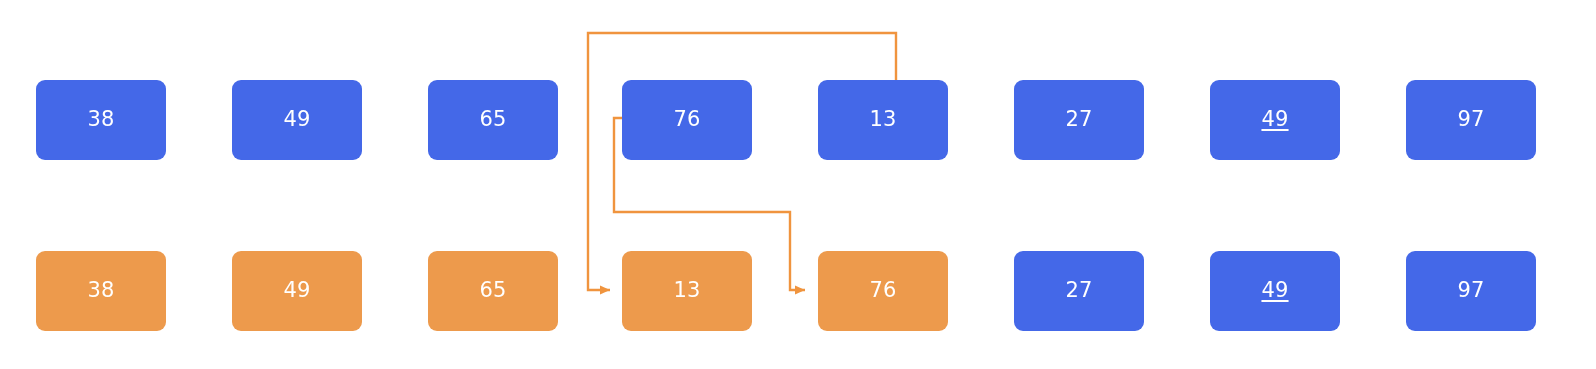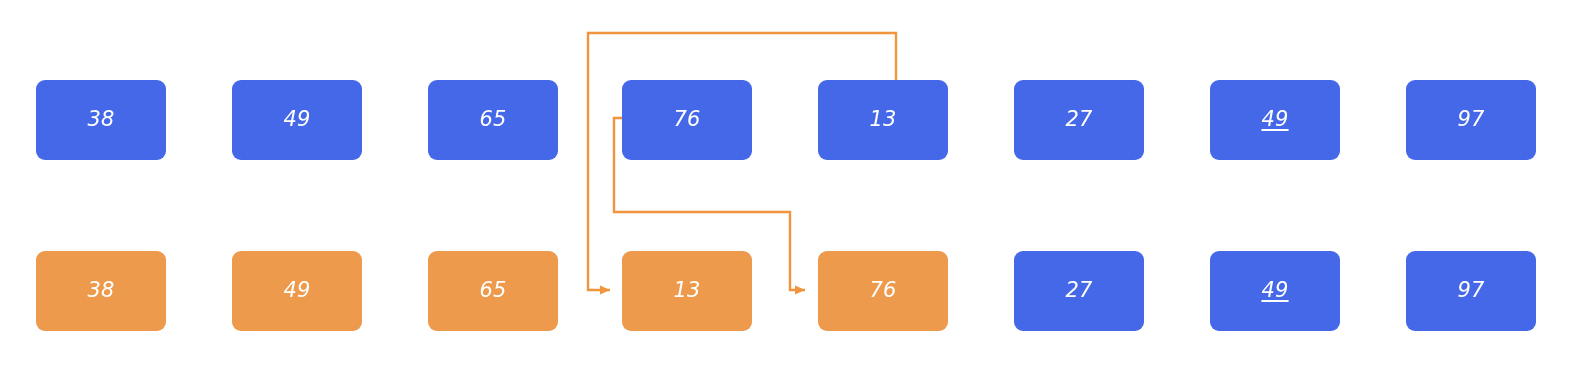--- a/index.html
+++ b/index.html
@@ -14,21 +14,20 @@
     overflow: hidden;
     font-family: "DejaVu Sans", "Liberation Sans", sans-serif;
   }
 
   #stage {
     position: absolute;
     left: 0;
     top: 0;
     width: 1596px;
     height: 369px;
-    font-style: italic;
   }
 
   .connector-layer {
     position: absolute;
     left: 0;
     top: 0;
     width: 1596px;
     height: 369px;
     pointer-events: none;
   }

